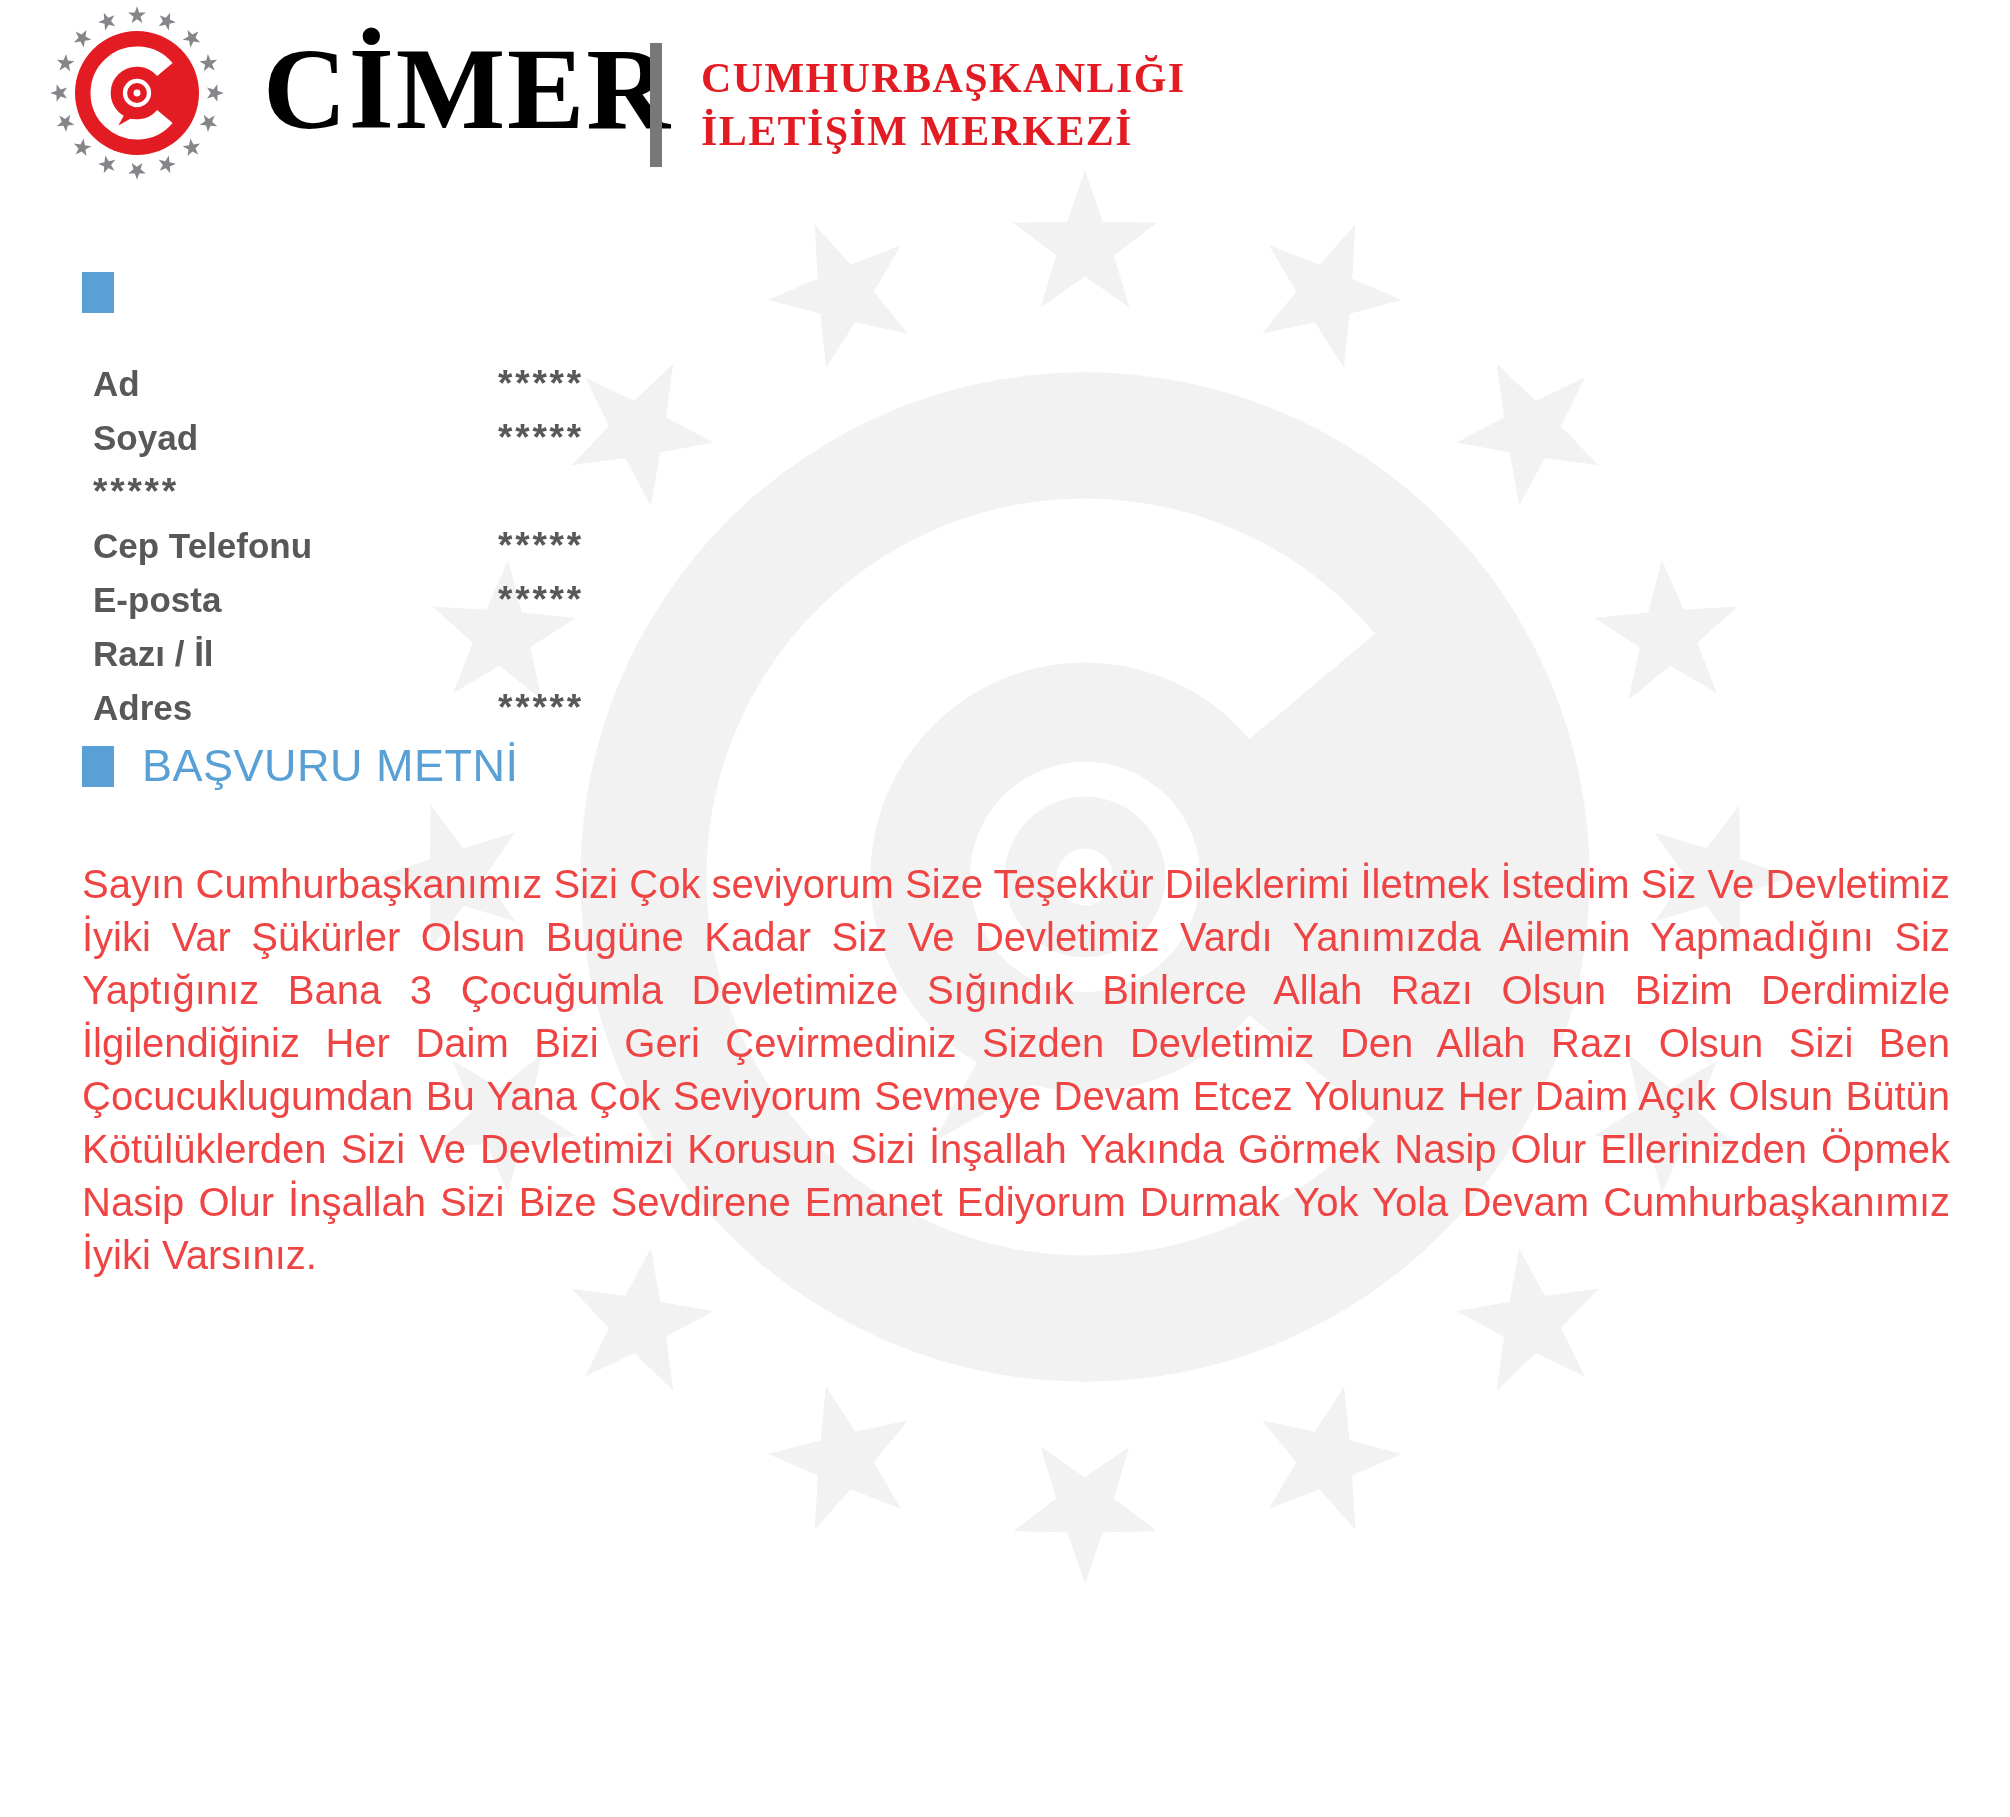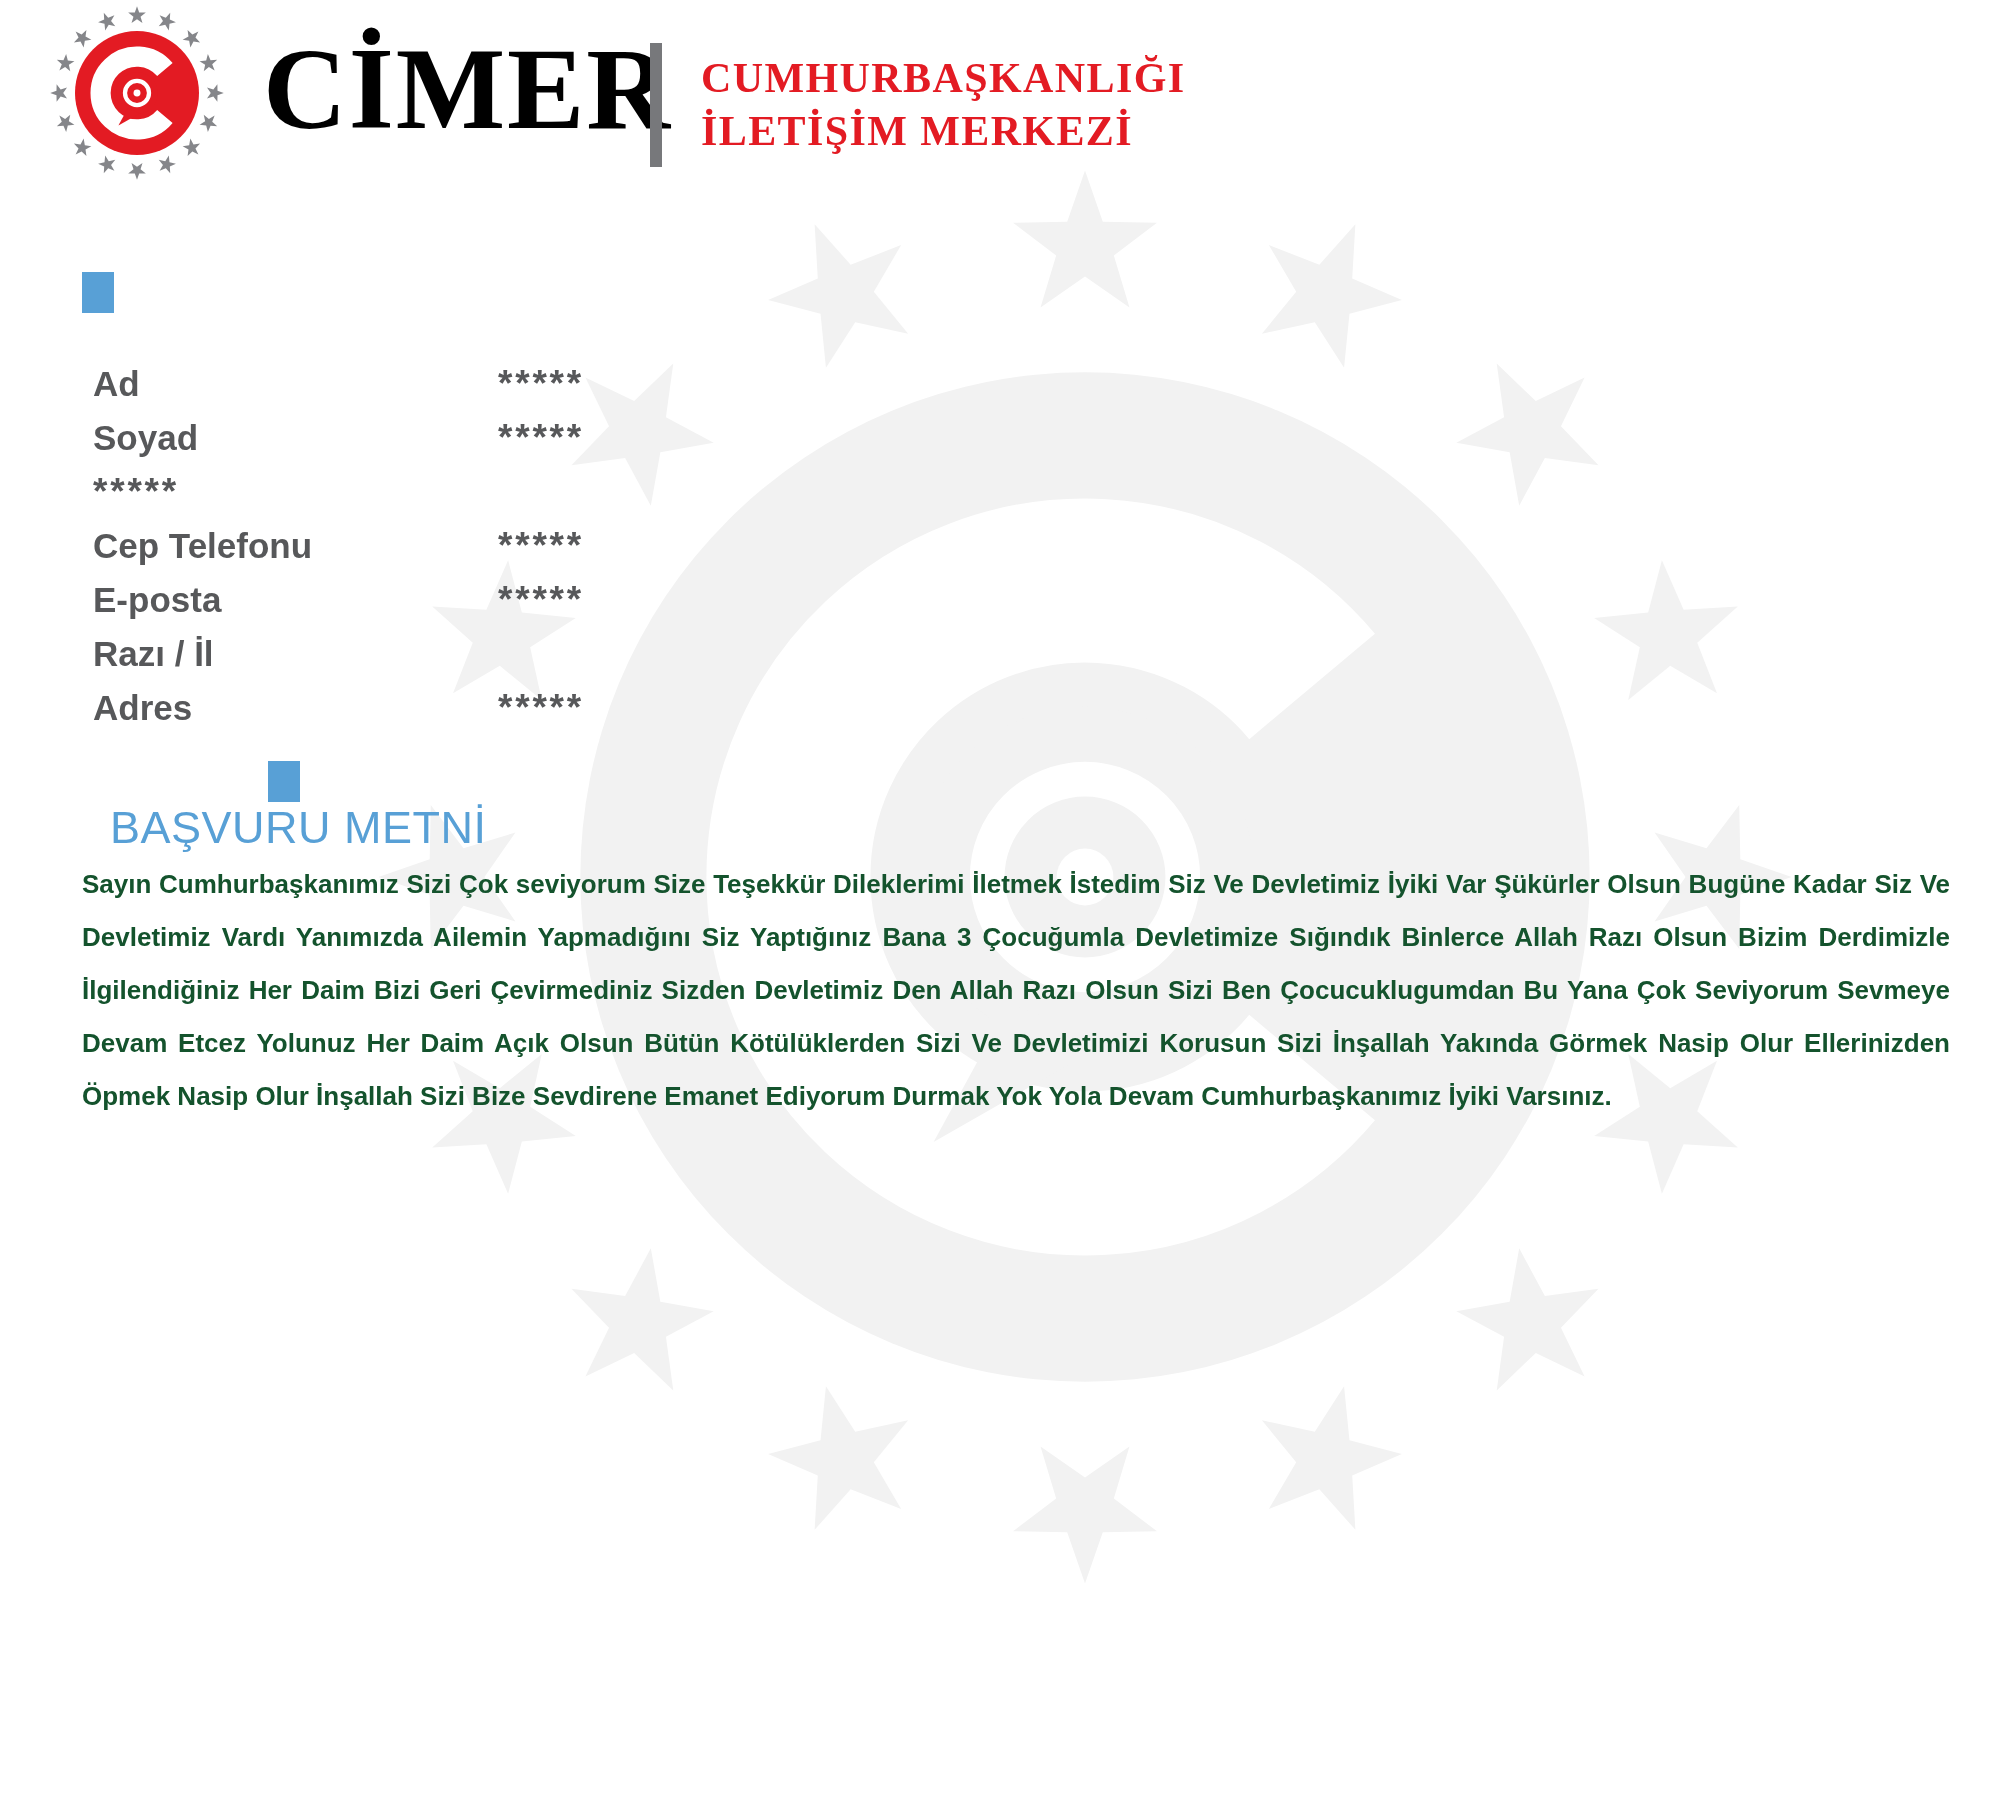--- a/index.html
+++ b/index.html
@@ -44,42 +44,42 @@
     position:absolute; left:82px; z-index:2;
     display:flex; align-items:center;
     font-size:45px; color:#58A0D6; white-space:nowrap;
   }
   .section-header .bullet {
     width:32px; height:41px; background:#58A0D6;
     display:inline-block; flex:0 0 auto;
   }
   .section-header .title { margin-left:39px; letter-spacing:0.5px; }
   #header-applicant { top:272px; }
-  #header-application { top:761px;flex-direction:column; }
+  #header-application { top:740px; }
   #header-application .title { margin-left:28px; }
 
   
   .fields {
     position:absolute; left:93px; top:357px; width:1299px; z-index:2;
   }
   .field-row { display:flex; height:54px; align-items:center; }
   .field-label {
     width:405px; flex:0 0 auto;
     font-size:35px; font-weight:bold; color:#57585A; white-space:nowrap;
   }
   .field-value {
     font-size:37px; font-weight:bold; color:#57585A;
     letter-spacing:2.8px; white-space:nowrap;
   }
 
   
   .application-text {
     position:absolute; left:82px; top:858px; width:1868px; z-index:2;
-    font-size:26px; line-height:53px; font-weight:bold;
-    color:#14532d; text-align:justify;
+    font-size:40px; line-height:53px; font-weight:normal;
+    color:#ef4444; text-align:justify;
   }
 </style>
 </head>
 <body>
 
 <svg width="0" height="0" style="position:absolute" aria-hidden="true">
   <defs>
     <path id="star5" d="M0,-12 L2.82,-3.88 L11.41,-3.71 L4.57,1.48 L7.05,9.71 L0,4.8 L-7.05,9.71 L-4.57,1.48 L-11.41,-3.71 L-2.82,-3.88 Z"></path>
   </defs>
 </svg>

